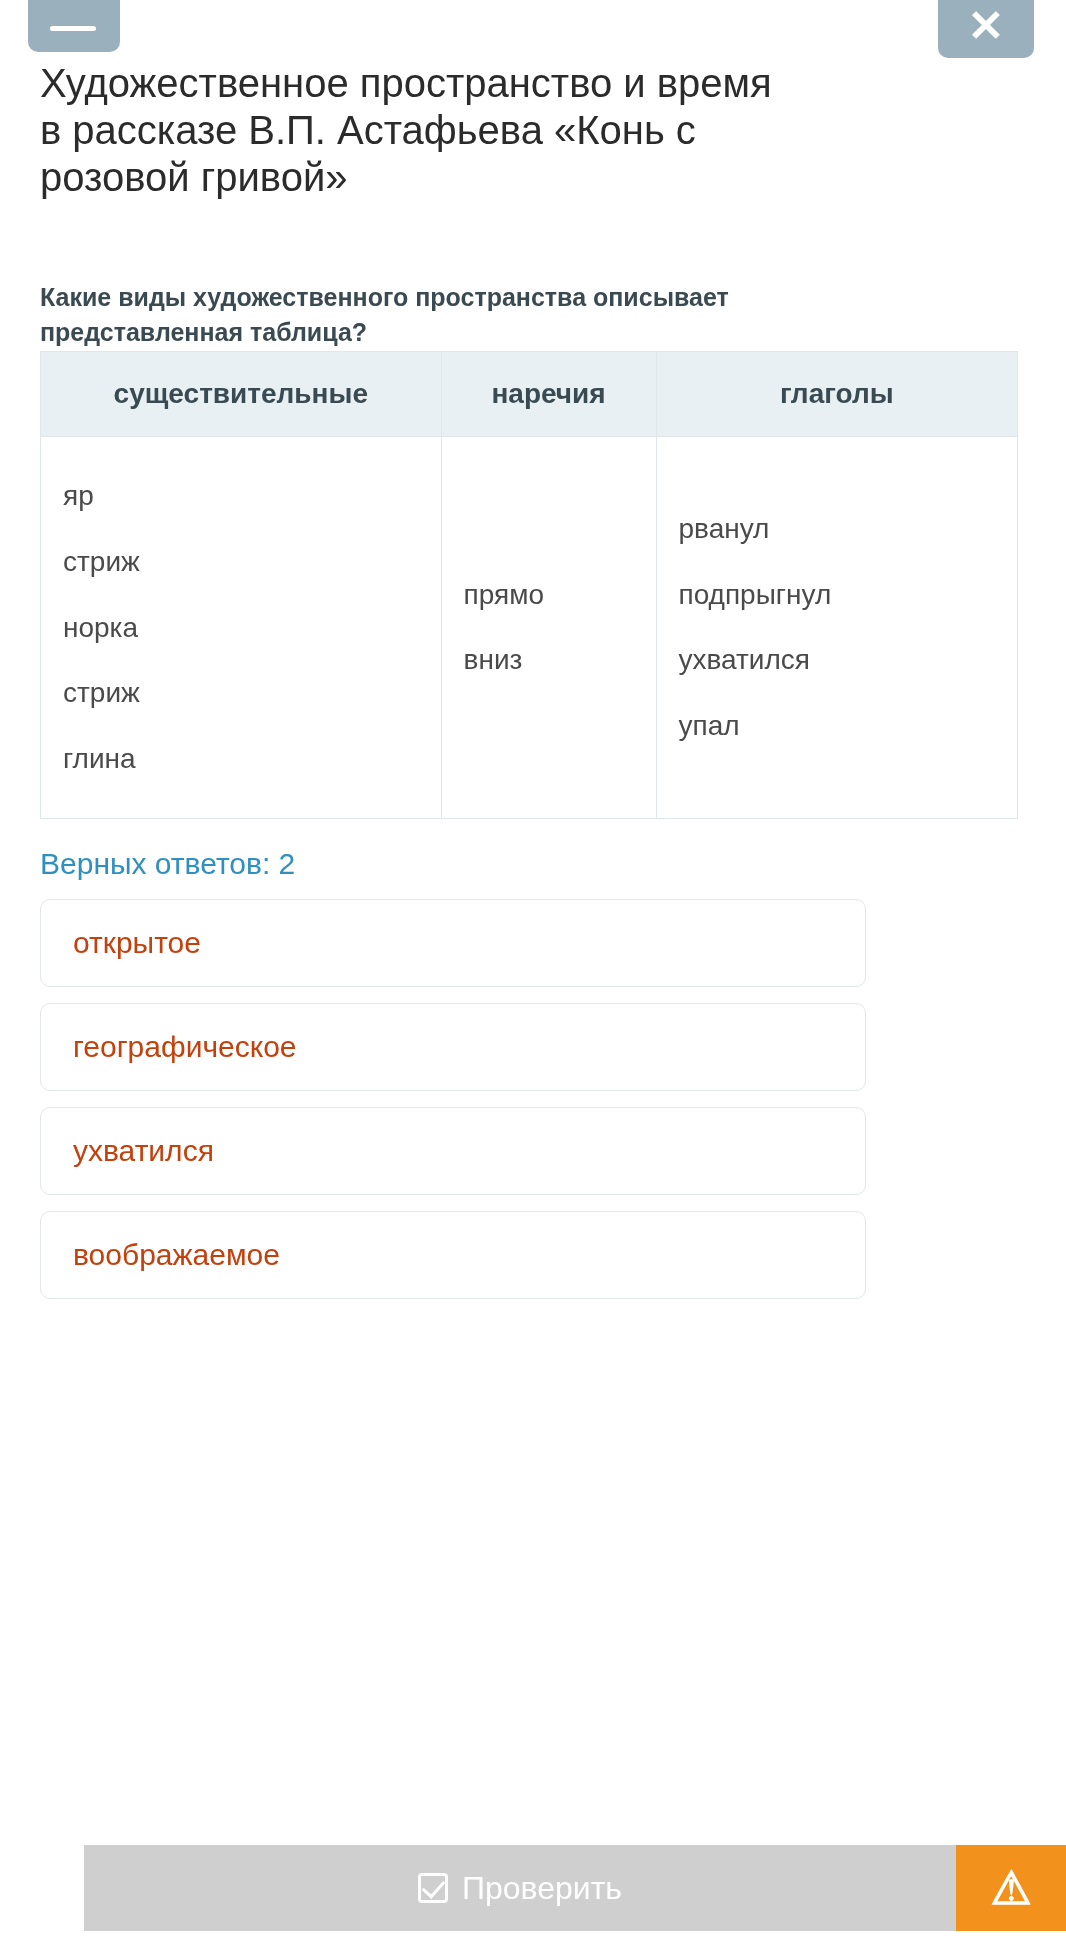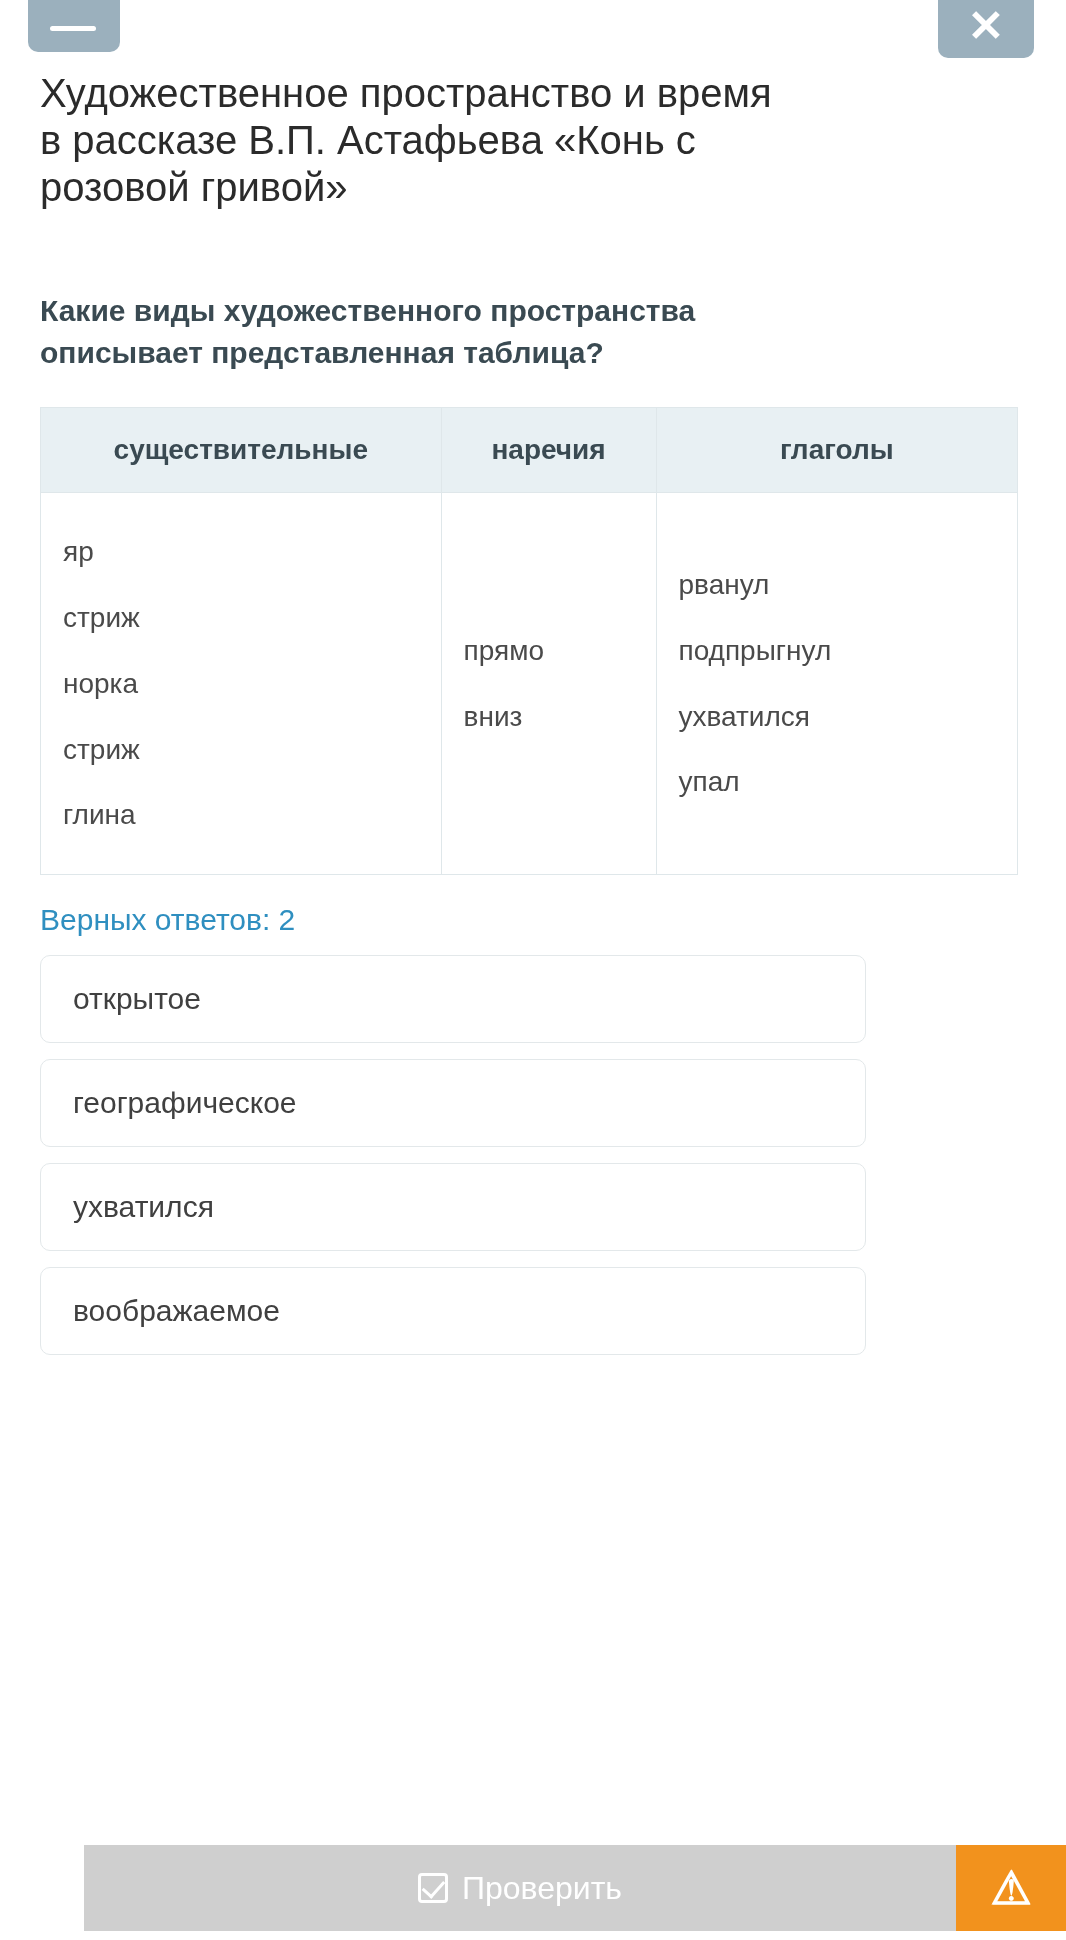--- a/index.html
+++ b/index.html
@@ -57,35 +57,34 @@
 
   
   .content {
     padding: 0 40px;
   }
   .lesson-title {
     font-size: 40px;
     line-height: 1.18;
     color: #2b2b2b;
     font-weight: 400;
-    margin: 10px 0 0 0;
+    margin: 0 0 0 0;
     max-width: 760px;
   }
   .question {
     margin-top: 78px;
-    font-size: 30px;
+    font-size: 25px;
     line-height: 1.42;
     font-weight: bold;
     color: #3a4a52;
     max-width: 740px;
   }
 
   
   .tbl {
-    margin-top: 32px;
     width: 978px;
     border-collapse: collapse;
     table-layout: fixed;
   }
   .tbl th {
     background: #e8f0f3;
     border: 1px solid #dfe7ea;
     font-size: 28px;
     font-weight: bold;
     color: #3a4a52;
@@ -123,21 +122,21 @@
   .option {
     width: 826px;
     min-height: 88px;
     border: 1px solid #e3e8ea;
     border-radius: 10px;
     display: flex;
     align-items: center;
     padding: 0 32px;
     margin-bottom: 16px;
     font-size: 30px;
-    color: #404040;
+    color: #c2410c;
     background: #ffffff;
   }
 
   
   .footer {
     position: absolute;
     left: 0;
     bottom: 9px;
     width: 100%;
     height: 86px;

